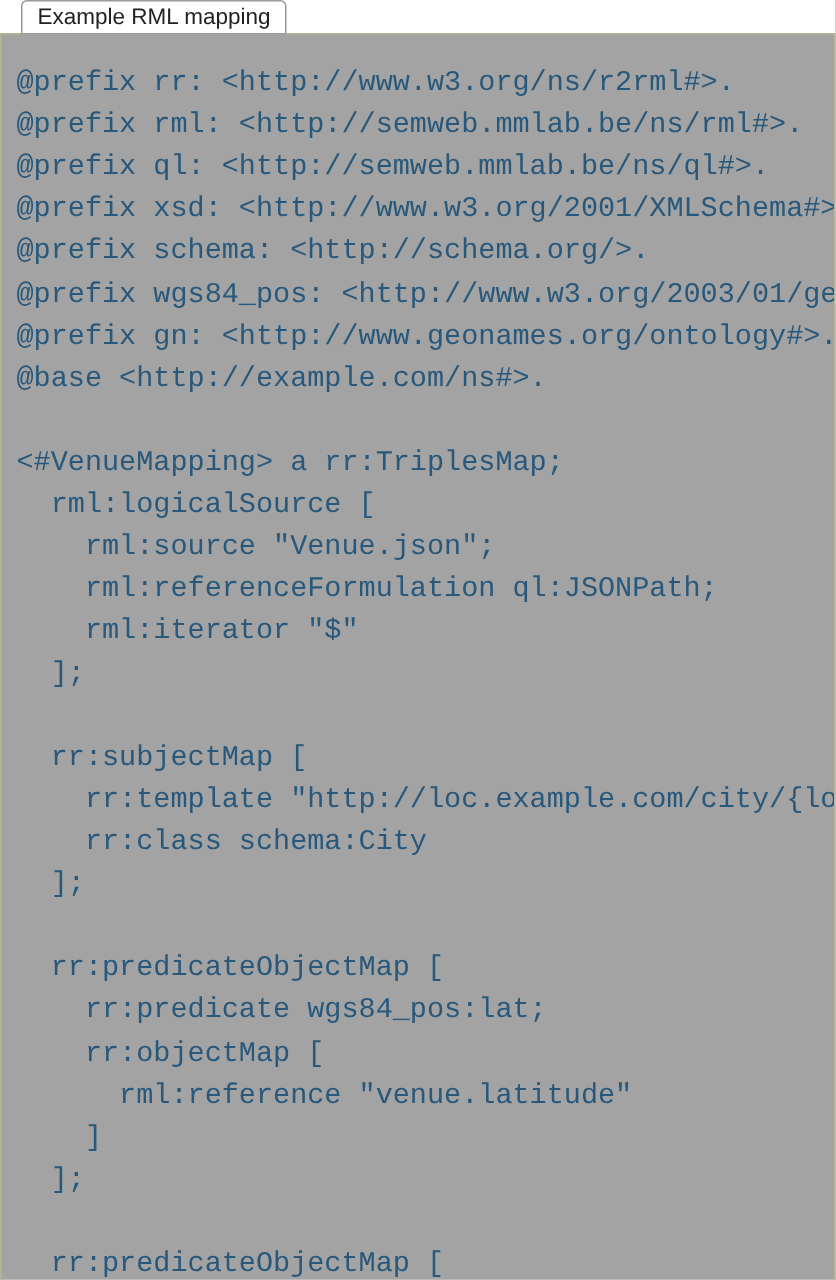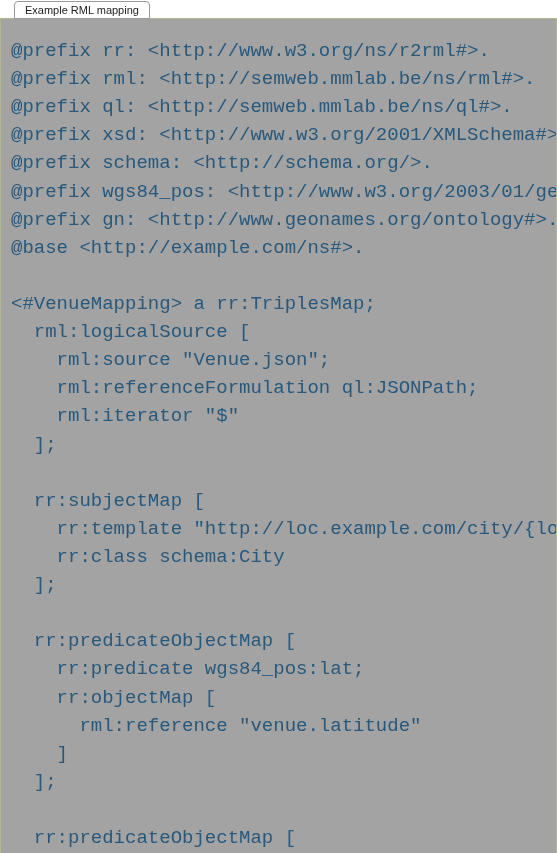--- a/index.html
+++ b/index.html
@@ -14,21 +14,21 @@
       height: 853px;
       overflow: hidden;
     }
     .tab-container {
       border: 1px solid #999;
       border-radius: 4px 4px 0 0;
       background: #fff;
       display: inline-block;
       padding: 2px 10px;
       margin-left: 14px;
-      font-size: 11px;
+      font-size: 15px;
       color: #222;
       position: relative;
       z-index: 2;
     }
     .code-block {
       background: #a3a3a3;
       border: 1px solid #b5b593;
       margin-top: -1px;
       padding: 18px 10px 18px 10px;
       font-family: "Courier New", Courier, monospace;

